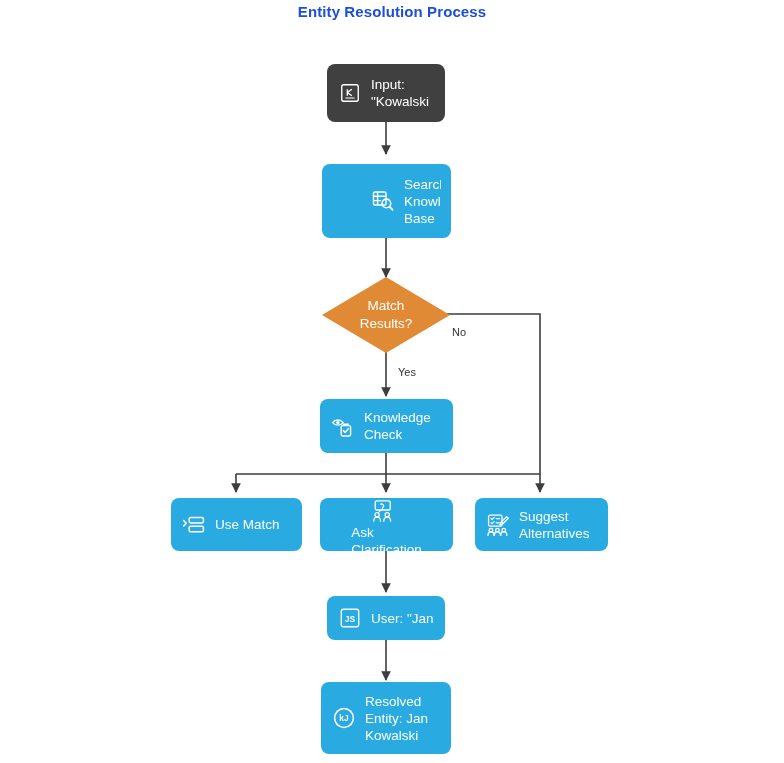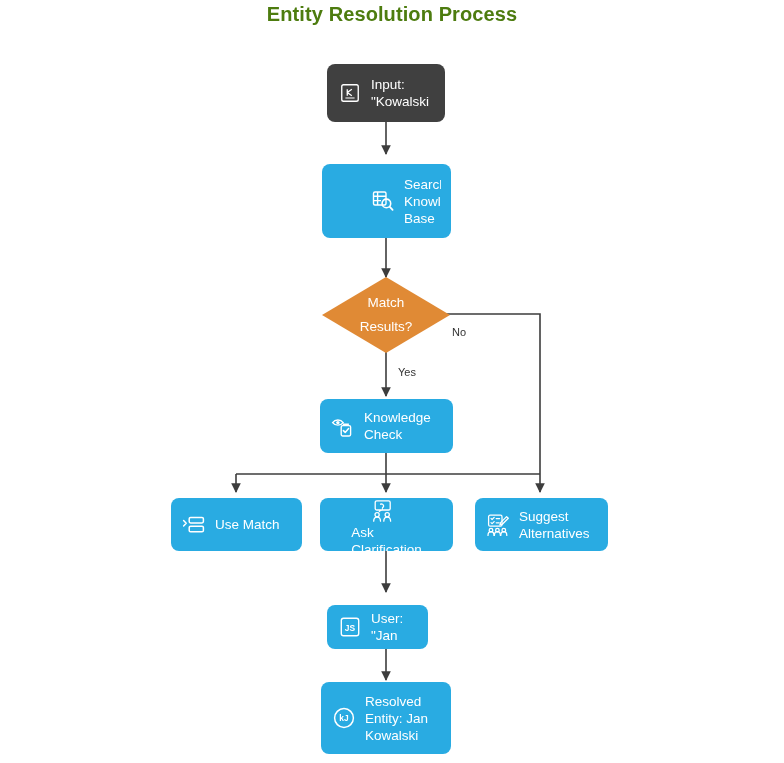--- a/index.html
+++ b/index.html
@@ -18,23 +18,23 @@
     position: relative;
     width: 784px;
     height: 763px;
   }
   #title {
     position: absolute;
     left: 0;
     top: 3px;
     width: 784px;
     text-align: center;
-    font-size: 20px;
+    font-size: 15px;
     font-weight: bold;
-    color: #4d7c0f;
+    color: #1d4ed8;
     letter-spacing: 0.1px;
   }
   svg.edges {
     position: absolute;
     left: 0;
     top: 0;
     width: 784px;
     height: 763px;
     pointer-events: none;
   }
@@ -76,21 +76,21 @@
     left: 0;
     top: 0;
     width: 100%;
     height: 100%;
     display: flex;
     align-items: center;
     justify-content: center;
     text-align: center;
     color: #ffffff;
     font-size: 13.5px;
-    line-height: 24px;
+    line-height: 18px;
     white-space: pre-line;
   }
   .edge-label {
     position: absolute;
     color: #333333;
     font-size: 11px;
     line-height: 13px;
     white-space: nowrap;
   }
 </style>
@@ -224,21 +224,21 @@
         <circle cx="11.4" cy="17.2" r="1.8"></circle>
         <path d="M8.4 22.4 C8.4 19.6 9.7 18.7 11.4 18.7 C13.1 18.7 14.4 19.6 14.4 22.4" stroke-linecap="round"></path>
         <circle cx="17.8" cy="17.2" r="1.8"></circle>
         <path d="M14.8 22.4 C14.8 19.6 16.1 18.7 17.8 18.7 C19.5 18.7 20.8 19.6 20.8 22.4" stroke-linecap="round"></path>
       </svg>
     </span>
     <span class="node-label">Suggest
 Alternatives</span>
   </div>
 
-  <div class="node blue" style="left:327px; top:596px; width:101px; height:44px;margin-top:9px;">
+  <div class="node blue" style="left:327px; top:596px; width:118px; height:44px;">
     <span class="node-icon">
       <svg width="22" height="22" viewBox="0 0 24 24" fill="none" stroke="#ffffff" stroke-width="1.5">
         <rect x="2.5" y="2.5" width="19" height="19" rx="2.5"></rect>
         <text x="12" y="16.2" font-family="Liberation Sans, sans-serif" font-size="9.2" font-weight="bold" fill="#ffffff" stroke="none" text-anchor="middle">JS</text>
       </svg>
     </span>
     <span class="node-label">User: "Jan</span>
   </div>
 
   <div class="node blue" style="left:321px; top:682px; width:130px; height:72px;">

